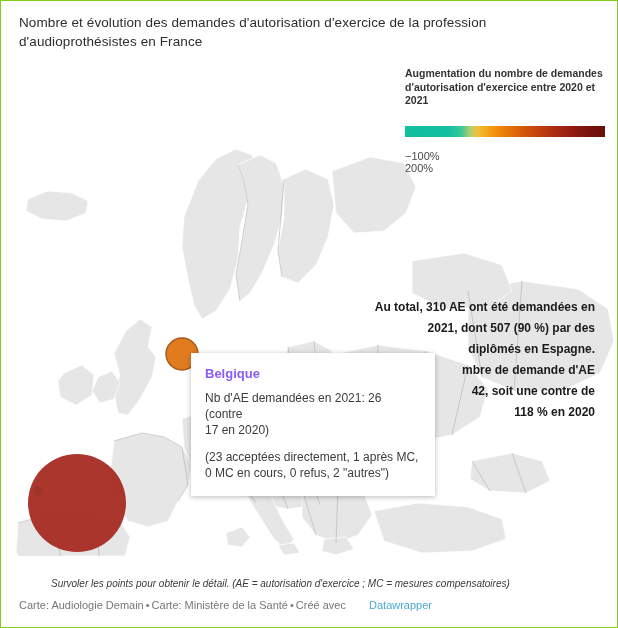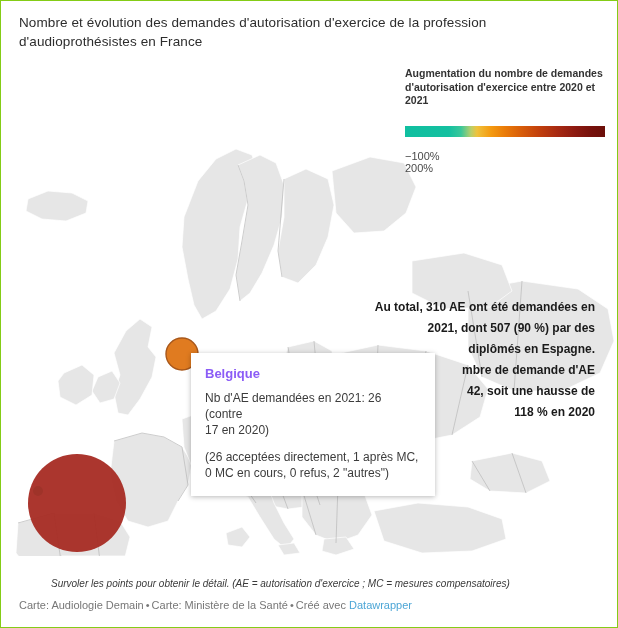--- a/index.html
+++ b/index.html
@@ -132,21 +132,21 @@
     color: #3a3a3a;
     line-height: 16px;
     margin-bottom: 6px;
     margin-left: 32px;
   }
   .footer-credit {
     font-size: 11px;
     color: #777777;
     line-height: 15px;
   }
-  .footer-credit .dw-link { color: #4da6d6; }
+  .footer-credit .dw-link { color: #4da6d6; margin-left: 20px; }
   .footer-sep { padding: 0 2px; }
 </style>
 </head>
 <body>
 
 <div id="page">
 
   <div class="header">
     <div class="chart-title">Nombre et évolution des demandes d'autorisation d'exercice de la profession d'audioprothésistes en France</div>
   </div>
@@ -250,30 +250,30 @@
       <span>−100%</span>
       <span>200%</span>
     </div>
   </div>
 
   <div class="annotation">
     <div>Au total, 310 AE ont été demandées en</div>
     <div>2021, dont 507 (90 %) par des</div>
     <div>diplômés en Espagne.</div>
     <div>mbre de demande d'AE</div>
-    <div>42, soit une hausse de</div>
+    <div>42, soit une contre de</div>
     <div>118 % en 2020</div>
   </div>
 
   <div class="tooltip">
     <div class="tooltip-title">Belgique</div>
     <div class="tooltip-line">Nb d'AE demandées en 2021: 26 (contre</div>
     <div class="tooltip-line">17 en 2020)</div>
     <div class="tooltip-gap"></div>
-    <div class="tooltip-line">(26 acceptées directement, 1 après MC,</div>
+    <div class="tooltip-line">(23 acceptées directement, 1 après MC,</div>
     <div class="tooltip-line">0 MC en cours, 0 refus, 2 "autres")</div>
   </div>
 
   <div class="footer">
     <div class="footer-note">Survoler les points pour obtenir le détail. (AE = autorisation d'exercice ; MC = mesures compensatoires)</div>
     <div class="footer-credit">
       <span>Carte: Audiologie Demain</span><span class="footer-sep">•</span><span>Carte: Ministère de la Santé</span><span class="footer-sep">•</span><span>Créé avec</span> <span class="dw-link">Datawrapper</span>
     </div>
   </div>
 

